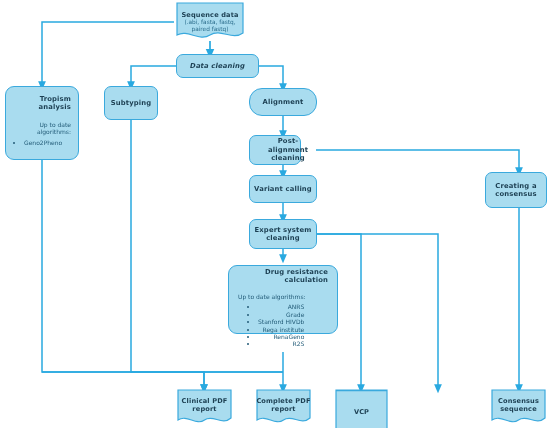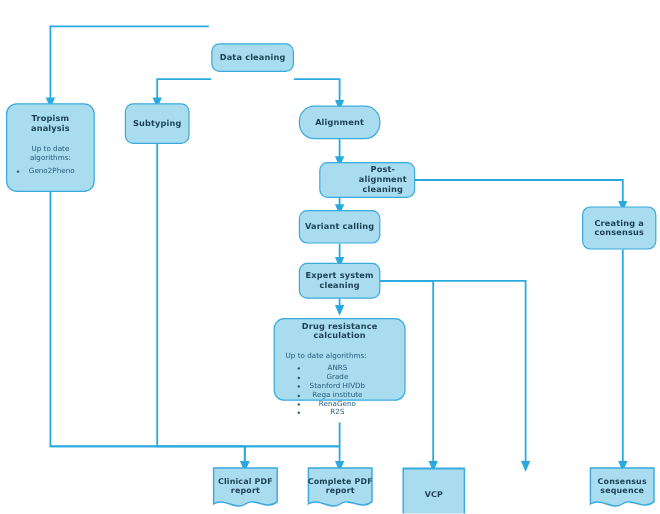--- a/index.html
+++ b/index.html
@@ -19,21 +19,21 @@
     background:#a9dcef;
     border:1.2px solid #3aa9dd;
     display:flex;
     flex-direction:column;
     align-items:center;
     justify-content:center;
     text-align:center;
     color:#1c3f52;
   }
   .node.proc{border-radius:7px;}
-  .node.big{border-radius:9px;align-items:flex-start;justify-content:flex-start;text-align:center;}
+  .node.big{border-radius:9px;align-items:flex-start;justify-content:flex-start;text-align:right;}
 
   .title{
     font-weight:bold;
     font-size:6.8px;
     line-height:8.4px;
     letter-spacing:.15px;
   }
   .sub{
     font-size:5.6px;
     line-height:7px;
@@ -108,42 +108,52 @@
 
       <path d="M283,352 L283,372 L283,389"></path>
     </g>
     <g fill="none" stroke="#29a9e0" stroke-width="1.5">
 
       <path d="M42,372 L283,372"></path>
       <path d="M204,372 L283,372"></path>
     </g>
   </svg>
 
-
-  <div class="node proc" style="left:176px;top:36px;width:69px;height:24px;">
+  <div class="doc" style="left:174px;top:2px;width:72px;height:40px;">
+    <svg class="docbg" viewBox="0 0 72 40" preserveAspectRatio="none">
+      <path d="M3,1 H69 V31 C58,39 47,26 36,33 C25,40 14,27 3,33 Z" fill="#a9dcef" stroke="#3aa9dd" stroke-width="1.2"></path>
+    </svg>
+    <div class="docin">
+      <div class="title">Sequence data</div>
+      <div class="sub">(.abi, fasta, fastq,</div>
+      <div class="sub">paired fastq)</div>
+    </div>
+  </div>
+
+  <div class="node proc" style="left:176px;top:54px;width:83px;height:24px;font-style:italic;">
     <div class="title">Data cleaning</div>
   </div>
 
   <div class="node big" style="left:5px;top:86px;width:74px;height:74px;padding:8px 7px;">
     <div class="title">Tropism analysis</div>
     <div class="sub" style="margin-top:9px;">Up to date algorithms:</div>
     <ul>
       <li>Geno2Pheno</li>
     </ul>
   </div>
 
   <div class="node proc" style="left:104px;top:86px;width:54px;height:34px;">
     <div class="title">Subtyping</div>
   </div>
 
   <div class="node proc" style="left:249px;top:88px;width:68px;height:28px;border-radius:13px;">
     <div class="title">Alignment</div>
   </div>
 
-  <div class="node proc" style="left:266px;top:135px;width:80px;height:30px;padding-left:26px;">
+  <div class="node proc" style="left:249px;top:135px;width:52px;height:30px;padding-left:26px;">
     <div class="title">Post-alignment</div>
     <div class="title">cleaning</div>
   </div>
 
   <div class="node proc" style="left:249px;top:175px;width:68px;height:28px;">
     <div class="title">Variant calling</div>
   </div>
 
   <div class="node proc" style="left:249px;top:219px;width:68px;height:30px;text-align:right;">
     <div class="title">Expert system</div>

